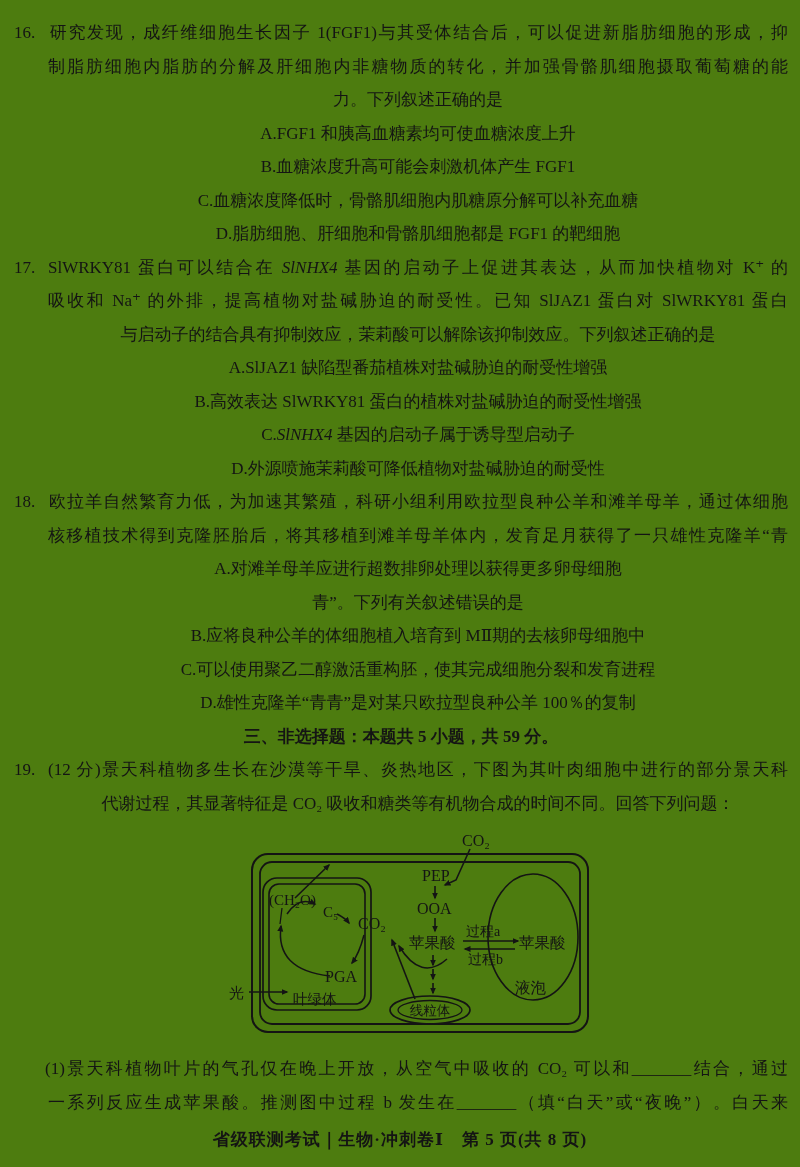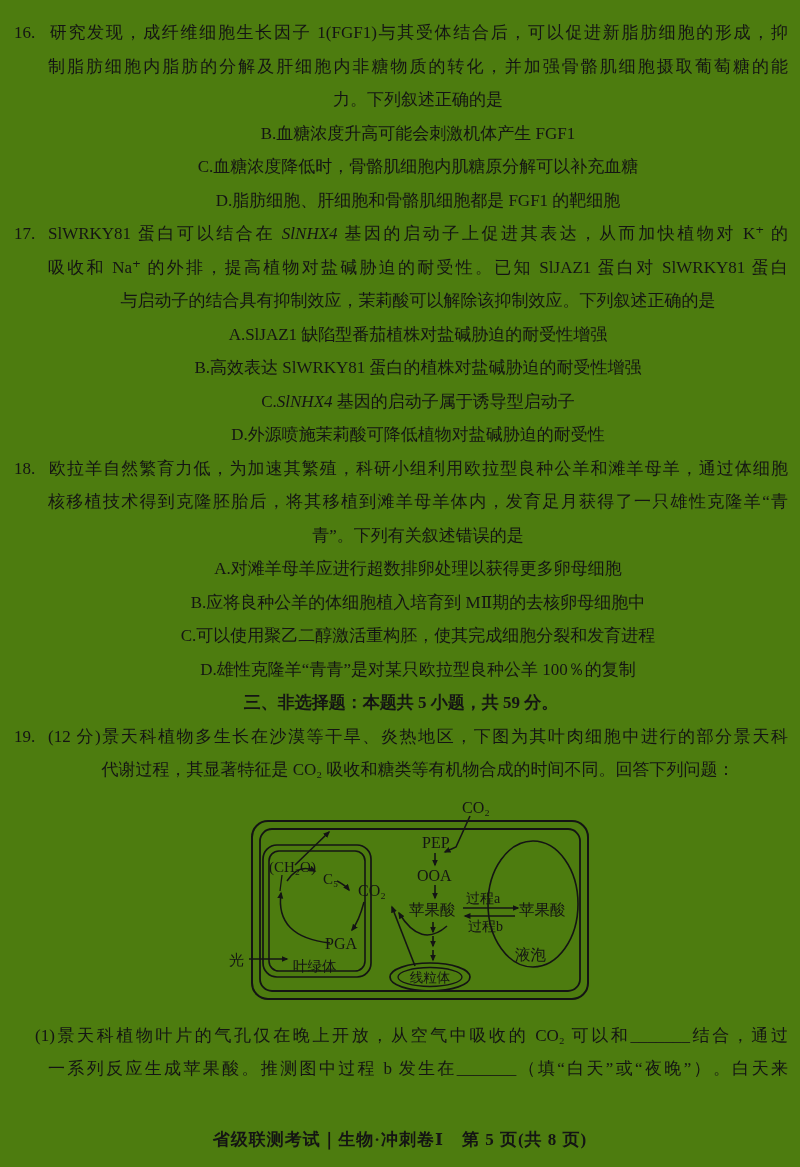--- a/index.html
+++ b/index.html
@@ -22,57 +22,58 @@
   }
   .ln.j{
     white-space:normal;
     text-align:justify;
     text-align-last:justify;
     text-justify:inter-ideograph;
   }
   .first{padding-left:14px;}
   .qn{display:inline-block;width:34px;}
   .sec{padding-left:14px;font-weight:bold;}
-  .sub1{padding-left:35px;}
+  .sub1{padding-left:45px;}
   .sub2{}
   .gene{font-style:italic;}
   .diagram{position:relative;height:228px;margin-top:4px;}
   .diagram svg{position:absolute;left:225px;top:0;}
   .dg-text{font-family:"Liberation Serif","DejaVu Serif",serif;fill:#141414;}
   .footer{
     position:absolute;left:0;right:0;top:1128px;
     text-align:center;font-weight:bold;font-size:17px;
     letter-spacing:1px;
   }
 </style>
 </head>
 <body>
 
 <div class="page">
   <div class="content">
 
     <div class="ln j first"><span class="qn">16.</span><span>研究发现，成纤维细胞生长因子 1(FGF1)与其受体结合后，可以促进新脂肪细胞的形成，抑</span></div>
     <div class="ln j">制脂肪细胞内脂肪的分解及肝细胞内非糖物质的转化，并加强骨骼肌细胞摄取葡萄糖的能</div>
     <div class="ln">力。下列叙述正确的是</div>
+    <div class="ln">A.FGF1 和胰高血糖素均可使血糖浓度上升</div>
     <div class="ln">B.血糖浓度升高可能会刺激机体产生 FGF1</div>
     <div class="ln">C.血糖浓度降低时，骨骼肌细胞内肌糖原分解可以补充血糖</div>
     <div class="ln">D.脂肪细胞、肝细胞和骨骼肌细胞都是 FGF1 的靶细胞</div>
 
     <div class="ln j first"><span class="qn">17.</span><span>SlWRKY81 蛋白可以结合在 </span><i class="gene">SlNHX4</i><span> 基因的启动子上促进其表达，从而加快植物对 K⁺ 的</span></div>
     <div class="ln j">吸收和 Na⁺ 的外排，提高植物对盐碱胁迫的耐受性。已知 SlJAZ1 蛋白对 SlWRKY81 蛋白</div>
     <div class="ln">与启动子的结合具有抑制效应，茉莉酸可以解除该抑制效应。下列叙述正确的是</div>
     <div class="ln">A.SlJAZ1 缺陷型番茄植株对盐碱胁迫的耐受性增强</div>
     <div class="ln">B.高效表达 SlWRKY81 蛋白的植株对盐碱胁迫的耐受性增强</div>
     <div class="ln"><span>C.</span><i class="gene">SlNHX4</i><span> 基因的启动子属于诱导型启动子</span></div>
     <div class="ln">D.外源喷施茉莉酸可降低植物对盐碱胁迫的耐受性</div>
 
     <div class="ln j first"><span class="qn">18.</span><span>欧拉羊自然繁育力低，为加速其繁殖，科研小组利用欧拉型良种公羊和滩羊母羊，通过体细胞</span></div>
     <div class="ln j">核移植技术得到克隆胚胎后，将其移植到滩羊母羊体内，发育足月获得了一只雄性克隆羊“青</div>
+    <div class="ln">A.对滩羊母羊应进行超数排卵处理以获得更多卵母细胞</div>
     <div class="ln">青”。下列有关叙述错误的是</div>
-    <div class="ln">A.对滩羊母羊应进行超数排卵处理以获得更多卵母细胞</div>
     <div class="ln">B.应将良种公羊的体细胞植入培育到 MⅡ期的去核卵母细胞中</div>
     <div class="ln">C.可以使用聚乙二醇激活重构胚，使其完成细胞分裂和发育进程</div>
     <div class="ln">D.雄性克隆羊“青青”是对某只欧拉型良种公羊 100％的复制</div>
 
     <div class="ln sec">三、非选择题：本题共 5 小题，共 59 分。</div>
 
     <div class="ln j first"><span class="qn">19.</span><span>(12 分)景天科植物多生长在沙漠等干旱、炎热地区，下图为其叶肉细胞中进行的部分景天科</span></div>
     <div class="ln">代谢过程，其显著特征是 CO₂ 吸收和糖类等有机物合成的时间不同。回答下列问题：</div>
 
     <div class="diagram">

